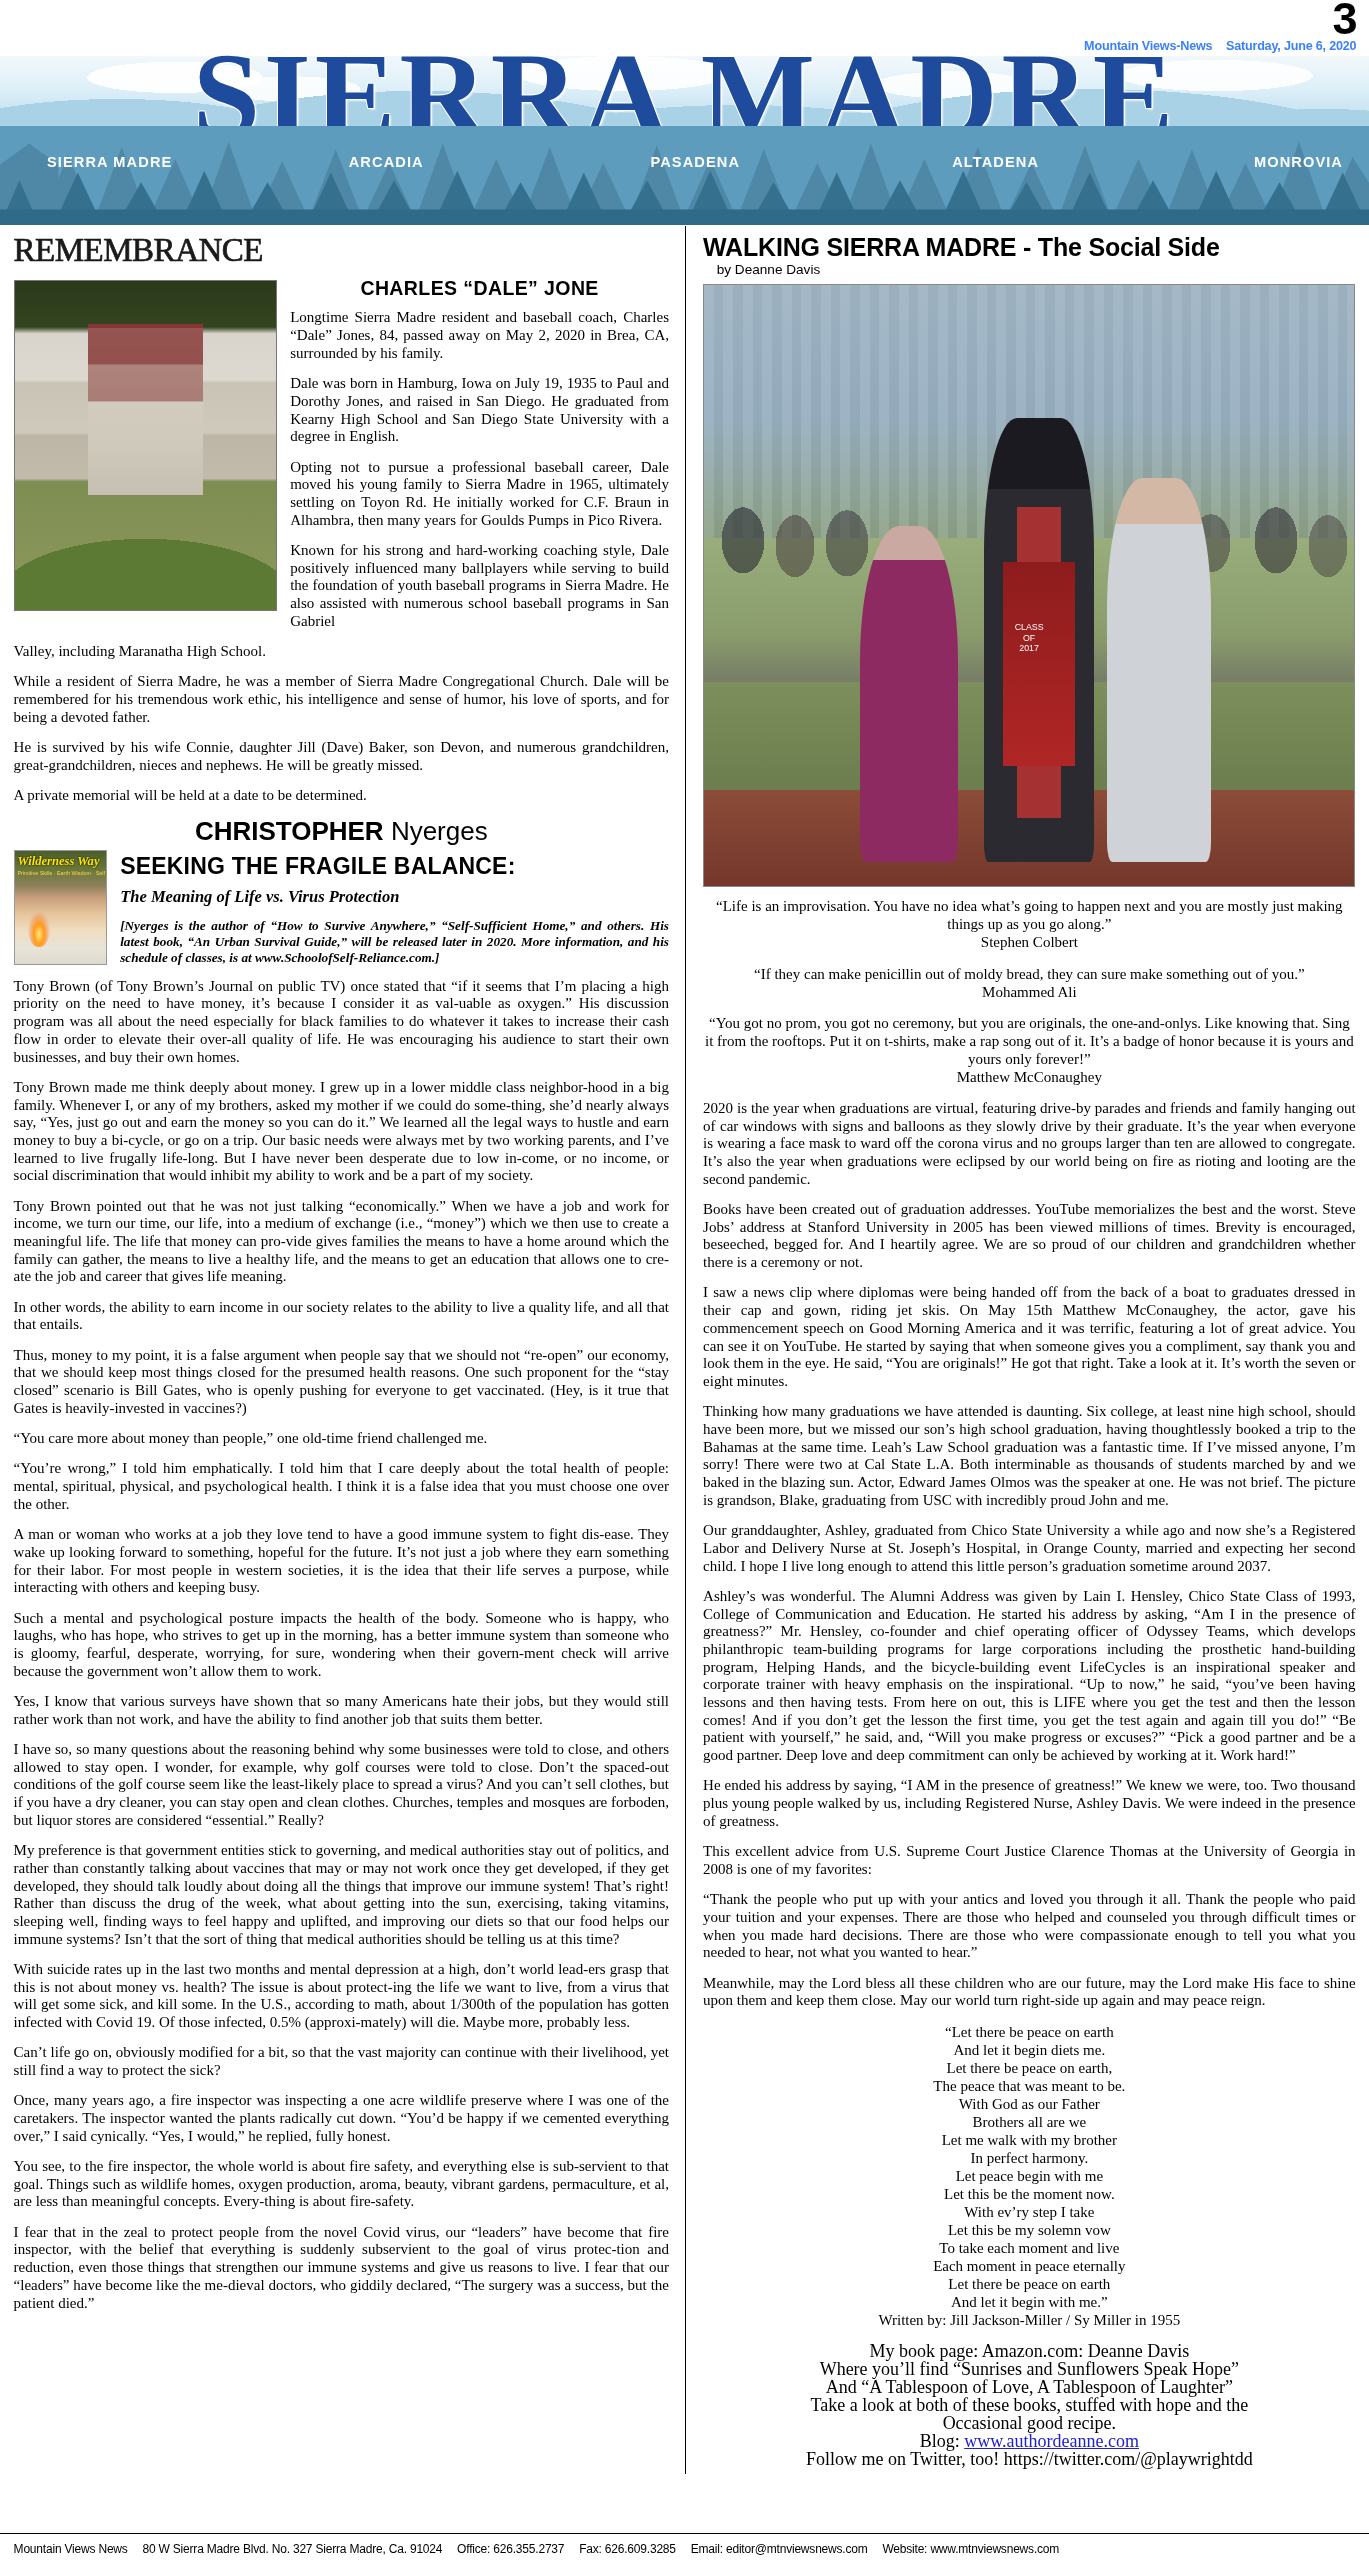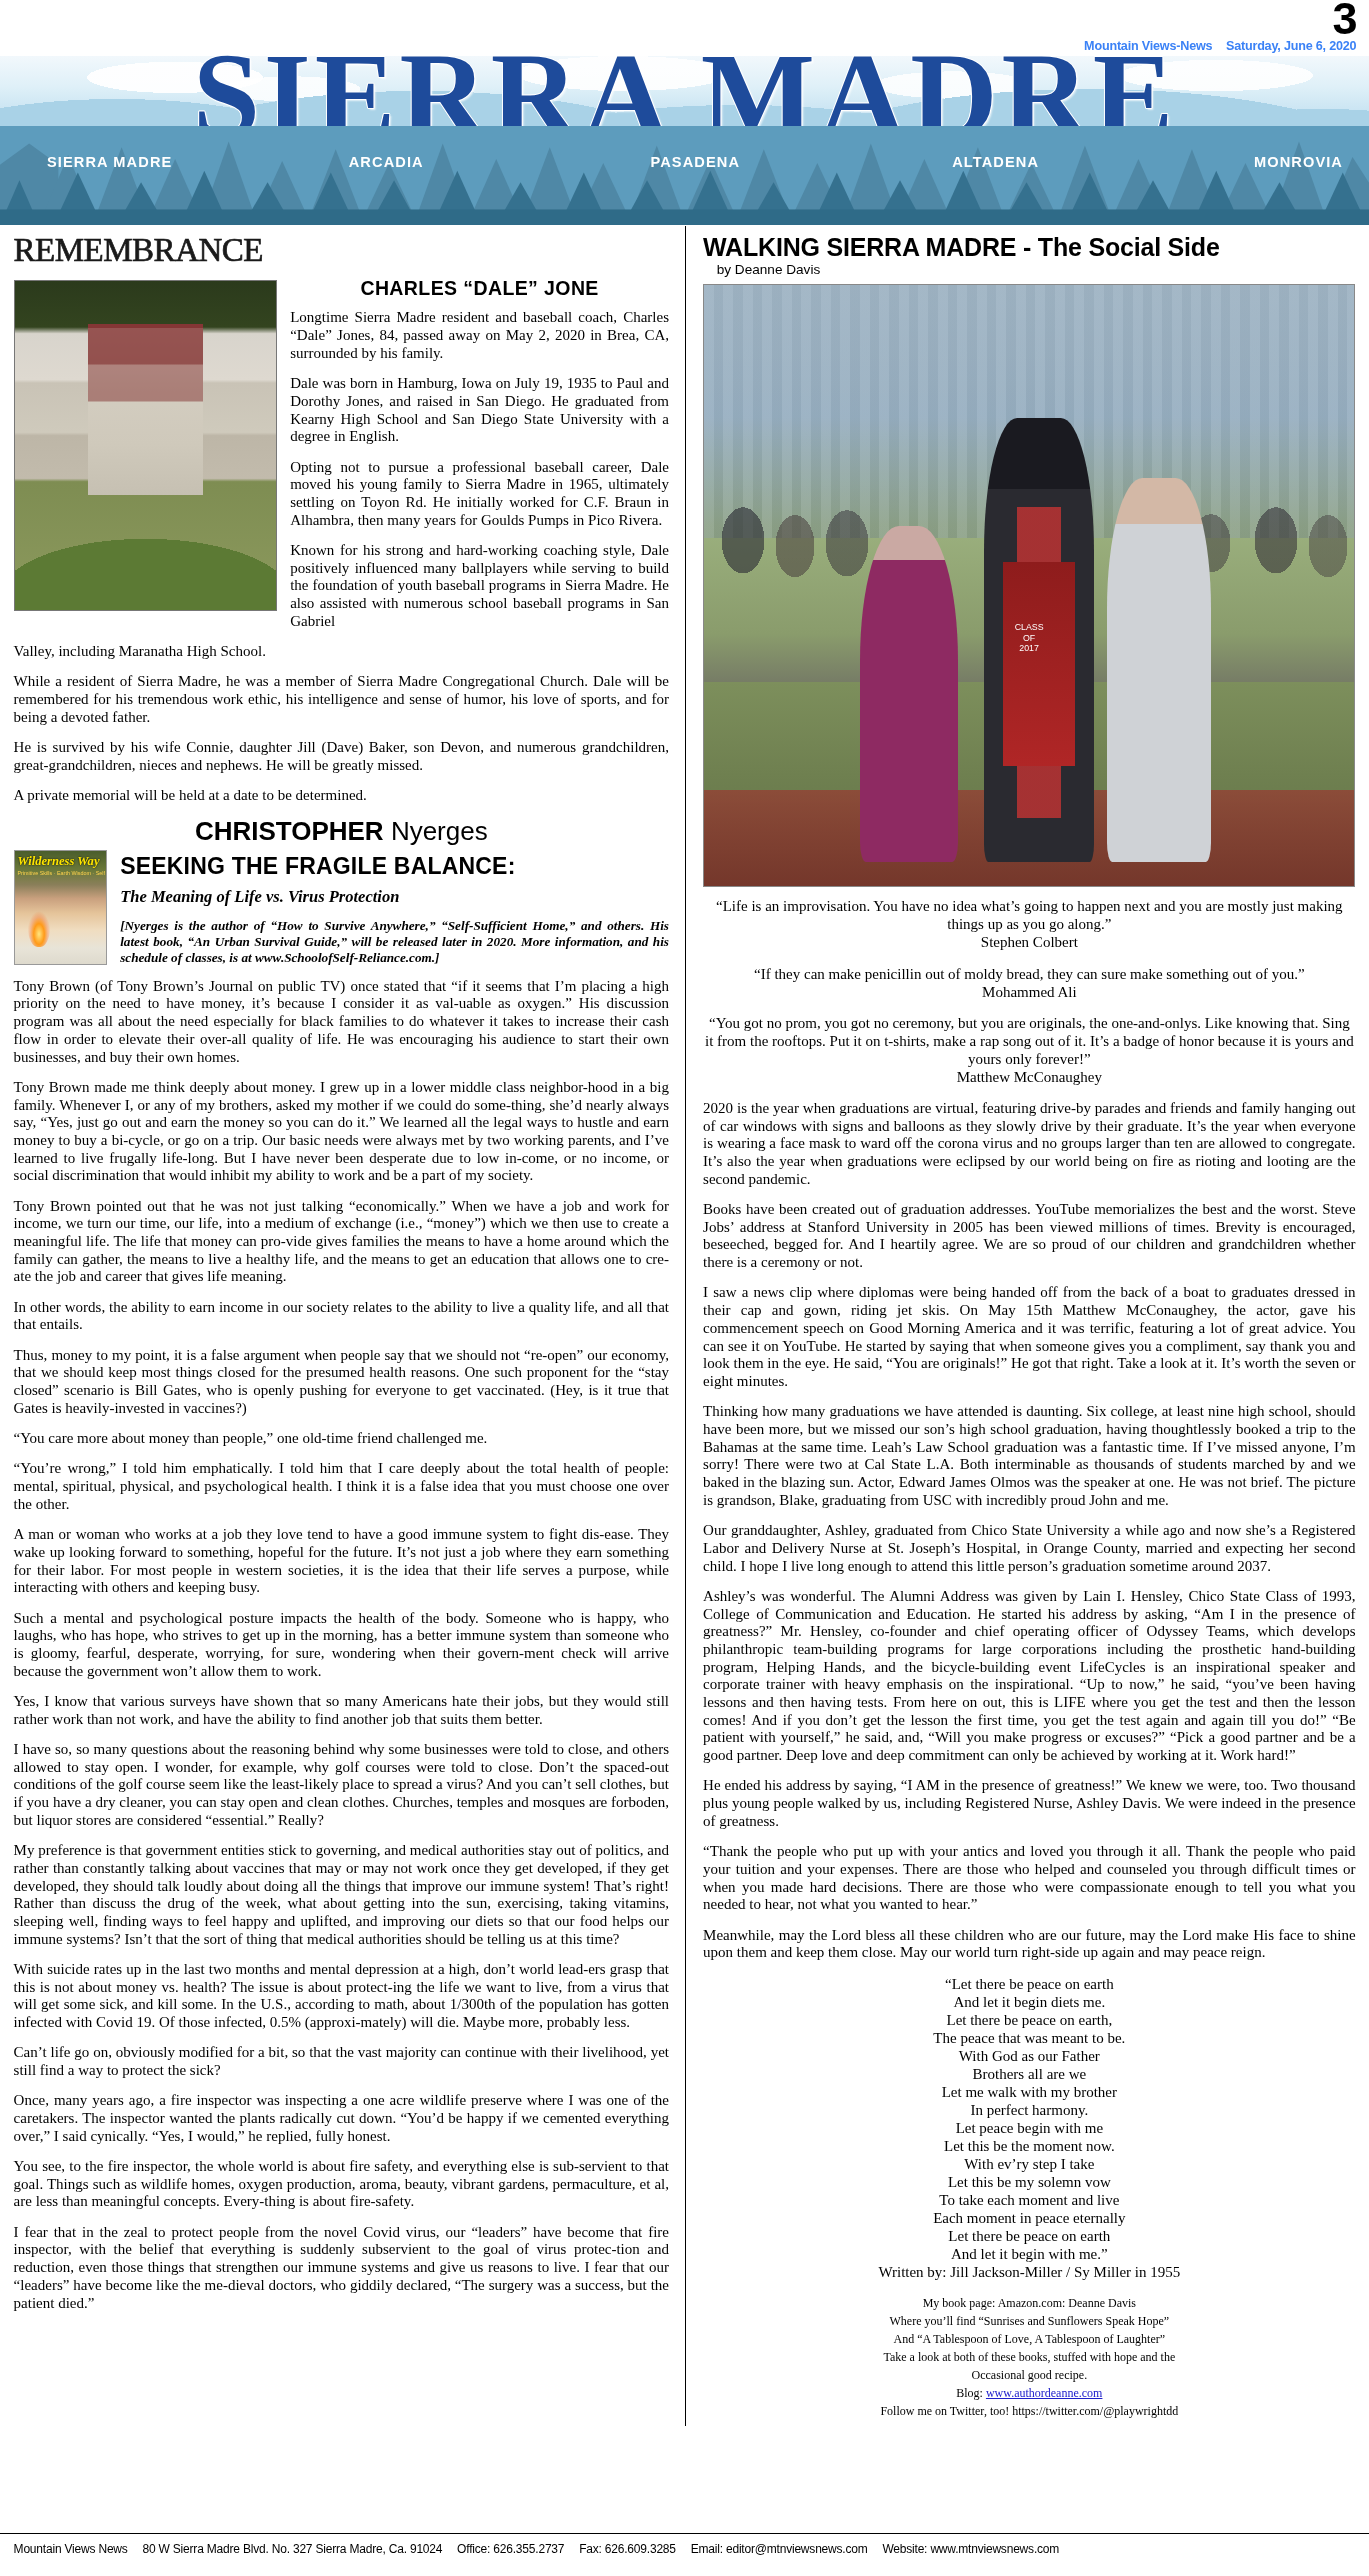--- a/index.html
+++ b/index.html
@@ -374,21 +374,21 @@
 
   .poem {
     font-family:"Liberation Serif", serif;
     font-size:15px;
     line-height:18px;
     text-align:center;
     margin:9.7px 0 13.6px 0;
   }
   .promo {
     font-family:"Liberation Serif", serif;
-    font-size:12px;
+    font-size:18px;
     line-height:18px;
     text-align:center;
     margin:0 0 5.8px 0;
   }
   .promo a, .linky {
     color:#2020cc;
     text-decoration:underline;
   }
 
   
@@ -581,20 +581,21 @@
         <span class="quote-attr">Matthew McConaughey</span>
       </div>
 
       <p class="body-p">2020 is the year when graduations are virtual, featuring drive-by parades and friends and family hanging out of car windows with signs and balloons as they slowly drive by their graduate. It’s the year when everyone is wearing a face mask to ward off the corona virus and no groups larger than ten are allowed to congregate. It’s also the year when graduations were eclipsed by our world being on fire as rioting and looting are the second pandemic.</p>
       <p class="body-p">Books have been created out of graduation addresses. YouTube memorializes the best and the worst. Steve Jobs’ address at Stanford University in 2005 has been viewed millions of times. Brevity is encouraged, beseeched, begged for. And I heartily agree. We are so proud of our children and grandchildren whether there is a ceremony or not.</p>
       <p class="body-p">I saw a news clip where diplomas were being handed off from the back of a boat to graduates dressed in their cap and gown, riding jet skis. On May 15th Matthew McConaughey, the actor, gave his commencement speech on Good Morning America and it was terrific, featuring a lot of great advice. You can see it on YouTube. He started by saying that when someone gives you a compliment, say thank you and look them in the eye. He said, “You are originals!” He got that right. Take a look at it. It’s worth the seven or eight minutes.</p>
       <p class="body-p">Thinking how many graduations we have attended is daunting. Six college, at least nine high school, should have been more, but we missed our son’s high school graduation, having thoughtlessly booked a trip to the Bahamas at the same time. Leah’s Law School graduation was a fantastic time. If I’ve missed anyone, I’m sorry! There were two at Cal State L.A. Both interminable as thousands of students marched by and we baked in the blazing sun. Actor, Edward James Olmos was the speaker at one. He was not brief. The picture is grandson, Blake, graduating from USC with incredibly proud John and me.</p>
       <p class="body-p">Our granddaughter, Ashley, graduated from Chico State University a while ago and now she’s a Registered Labor and Delivery Nurse at St. Joseph’s Hospital, in Orange County, married and expecting her second child. I hope I live long enough to attend this little person’s graduation sometime around 2037.</p>
       <p class="body-p">Ashley’s was wonderful. The Alumni Address was given by Lain I. Hensley, Chico State Class of 1993, College of Communication and Education. He started his address by asking, “Am I in the presence of greatness?” Mr. Hensley, co-founder and chief operating officer of Odyssey Teams, which develops philanthropic team-building programs for large corporations including the prosthetic hand-building program, Helping Hands, and the bicycle-building event LifeCycles is an inspirational speaker and corporate trainer with heavy emphasis on the inspirational. “Up to now,” he said, “you’ve been having lessons and then having tests. From here on out, this is LIFE where you get the test and then the lesson comes! And if you don’t get the lesson the first time, you get the test again and again till you do!”  “Be patient with yourself,” he said, and, “Will you make progress or excuses?” “Pick a good partner and be a good partner. Deep love and deep commitment can only be achieved by working at it. Work hard!”</p>
       <p class="body-p">He ended his address by saying, “I AM in the presence of greatness!” We knew we were, too. Two thousand plus young people walked by us, including Registered Nurse, Ashley Davis. We were indeed in the presence of greatness.</p>
+      <p class="body-p">This excellent advice from U.S. Supreme Court Justice Clarence Thomas at the University of Georgia in 2008 is one of my favorites:</p>
       <p class="body-p">“Thank the people who put up with your antics and loved you through it all. Thank the people who paid your tuition and your expenses. There are those who helped and counseled you through difficult times or when you made hard decisions. There are those who were compassionate enough to tell you what you needed to hear, not what you wanted to hear.”</p>
       <p class="body-p">Meanwhile, may the Lord bless all these children who are our future, may the Lord make His face to shine upon them and keep them close. May our world turn right-side up again and may peace reign.</p>
 
       <div class="poem">
         <span>“Let there be peace on earth</span><br>
         <span>And let it begin diets me.</span><br>
         <span>Let there be peace on earth,</span><br>
         <span>The peace that was meant to be.</span><br>
         <span>With God as our Father</span><br>
         <span>Brothers all are we</span><br>

